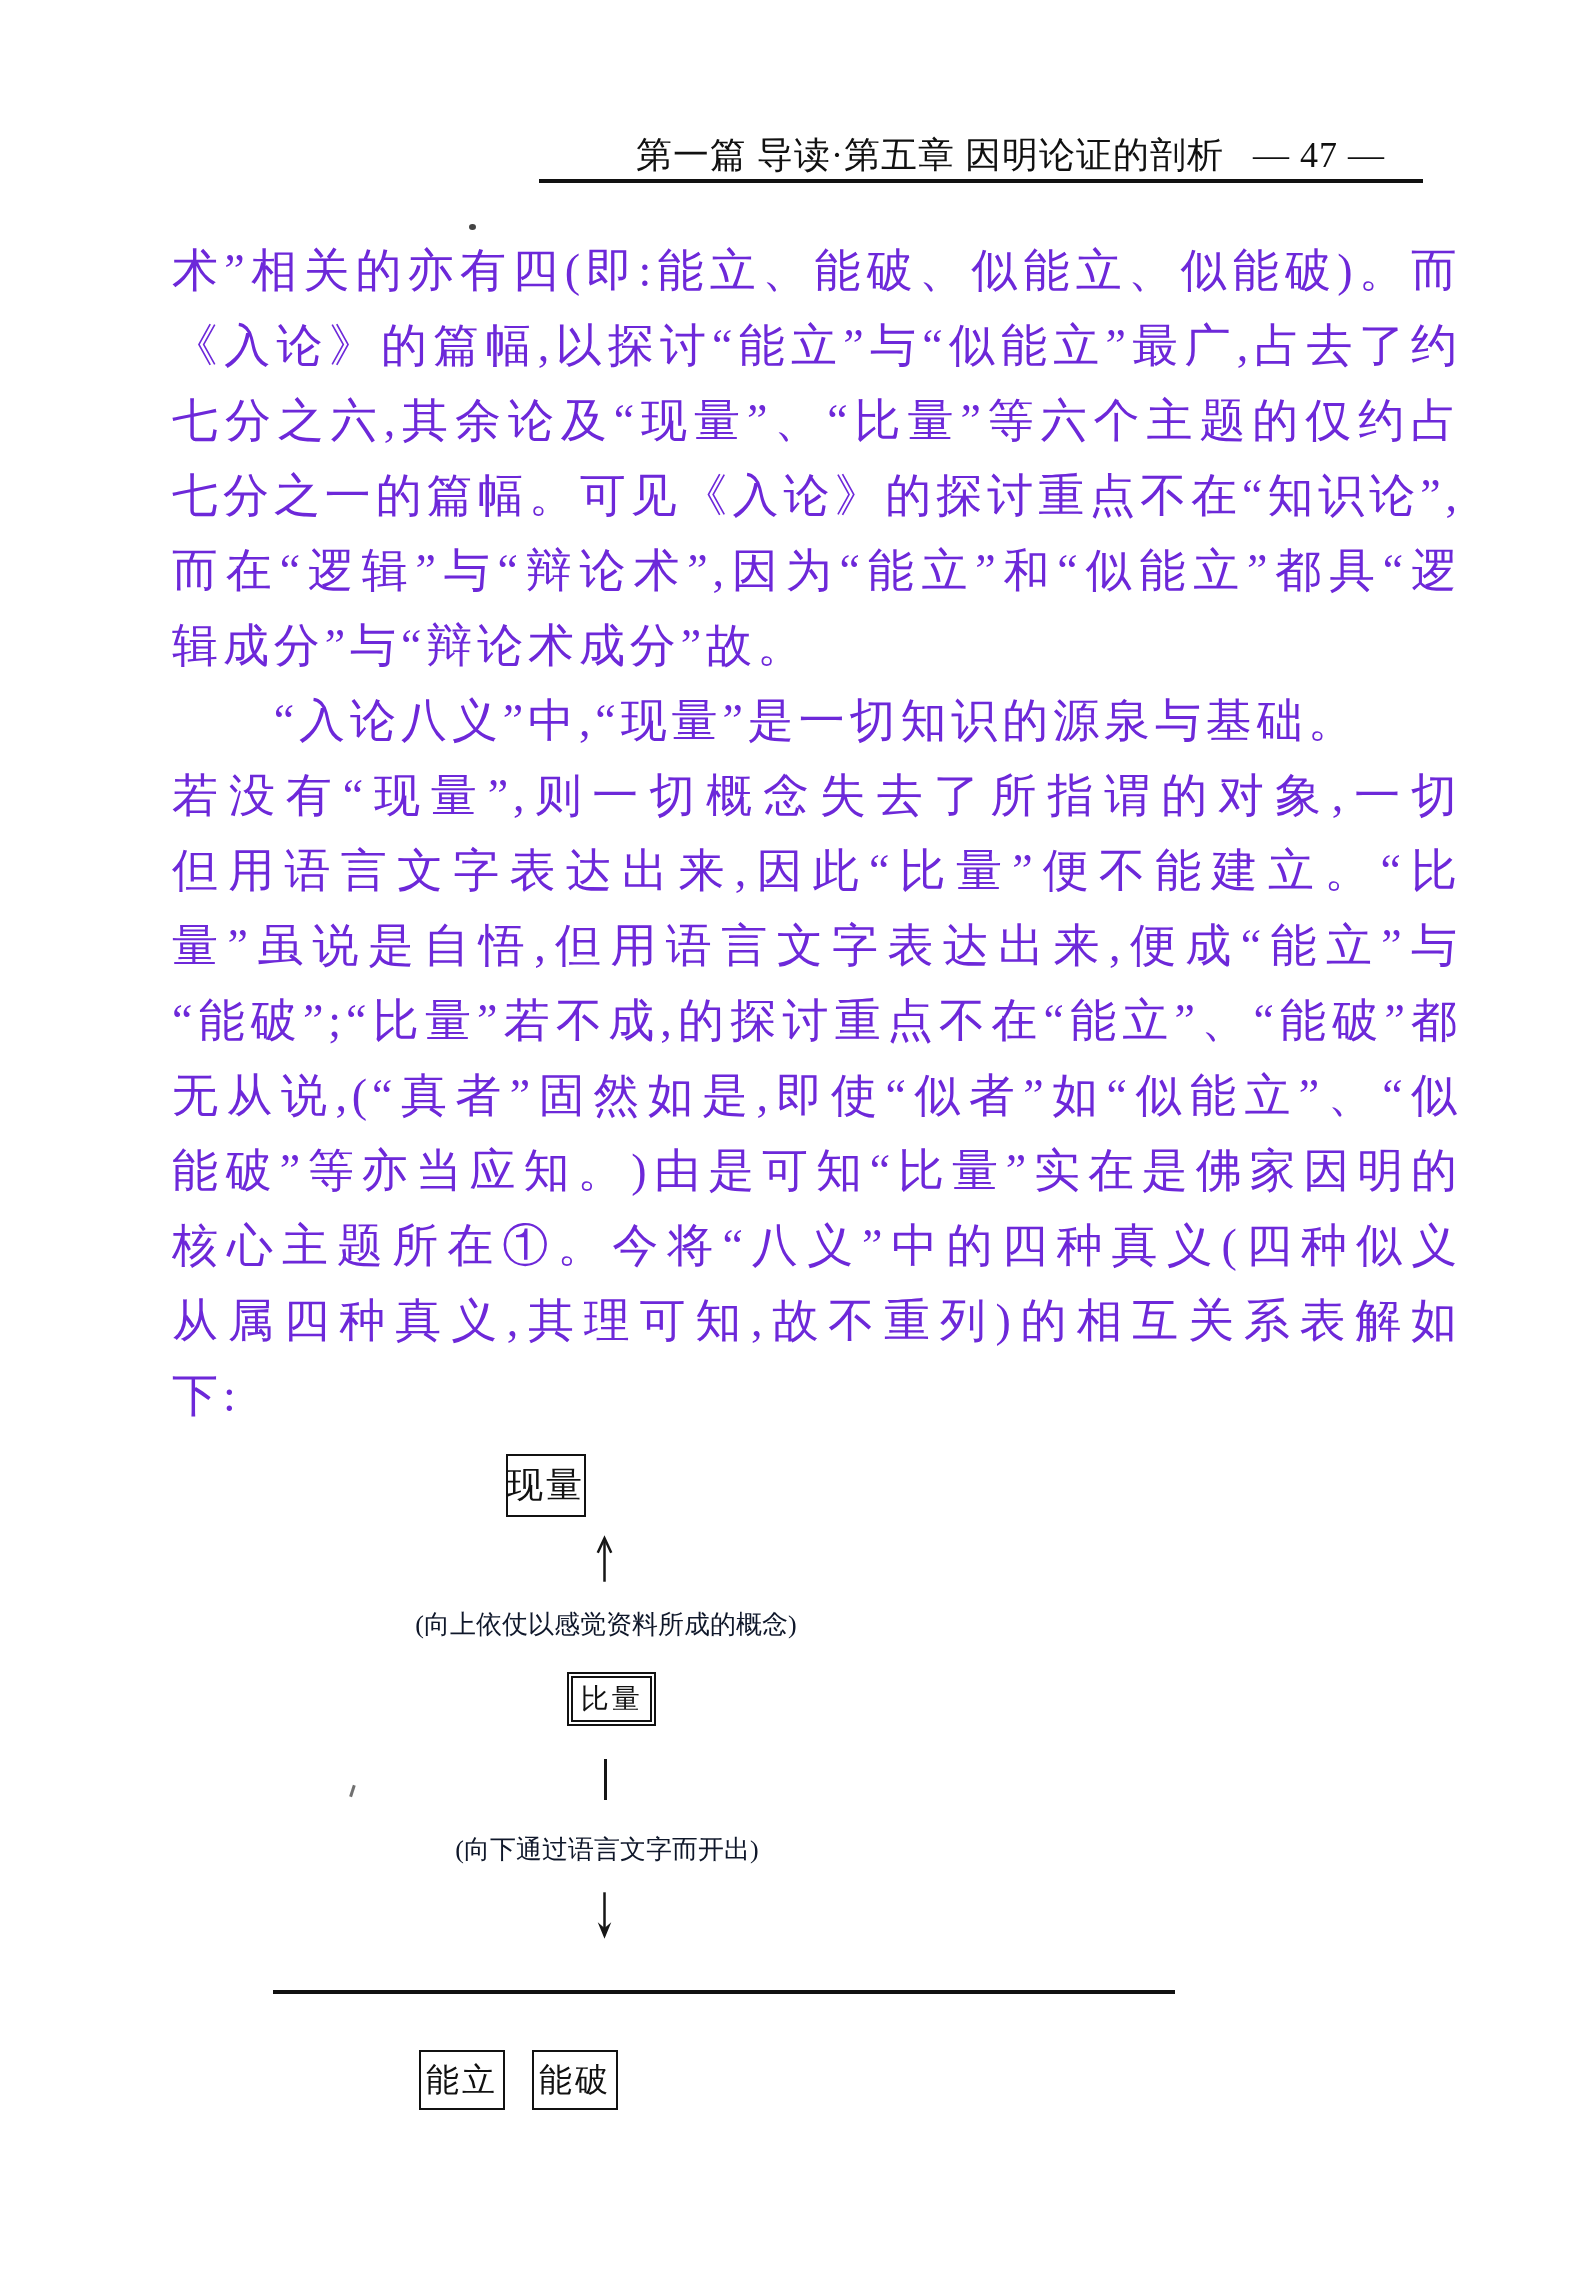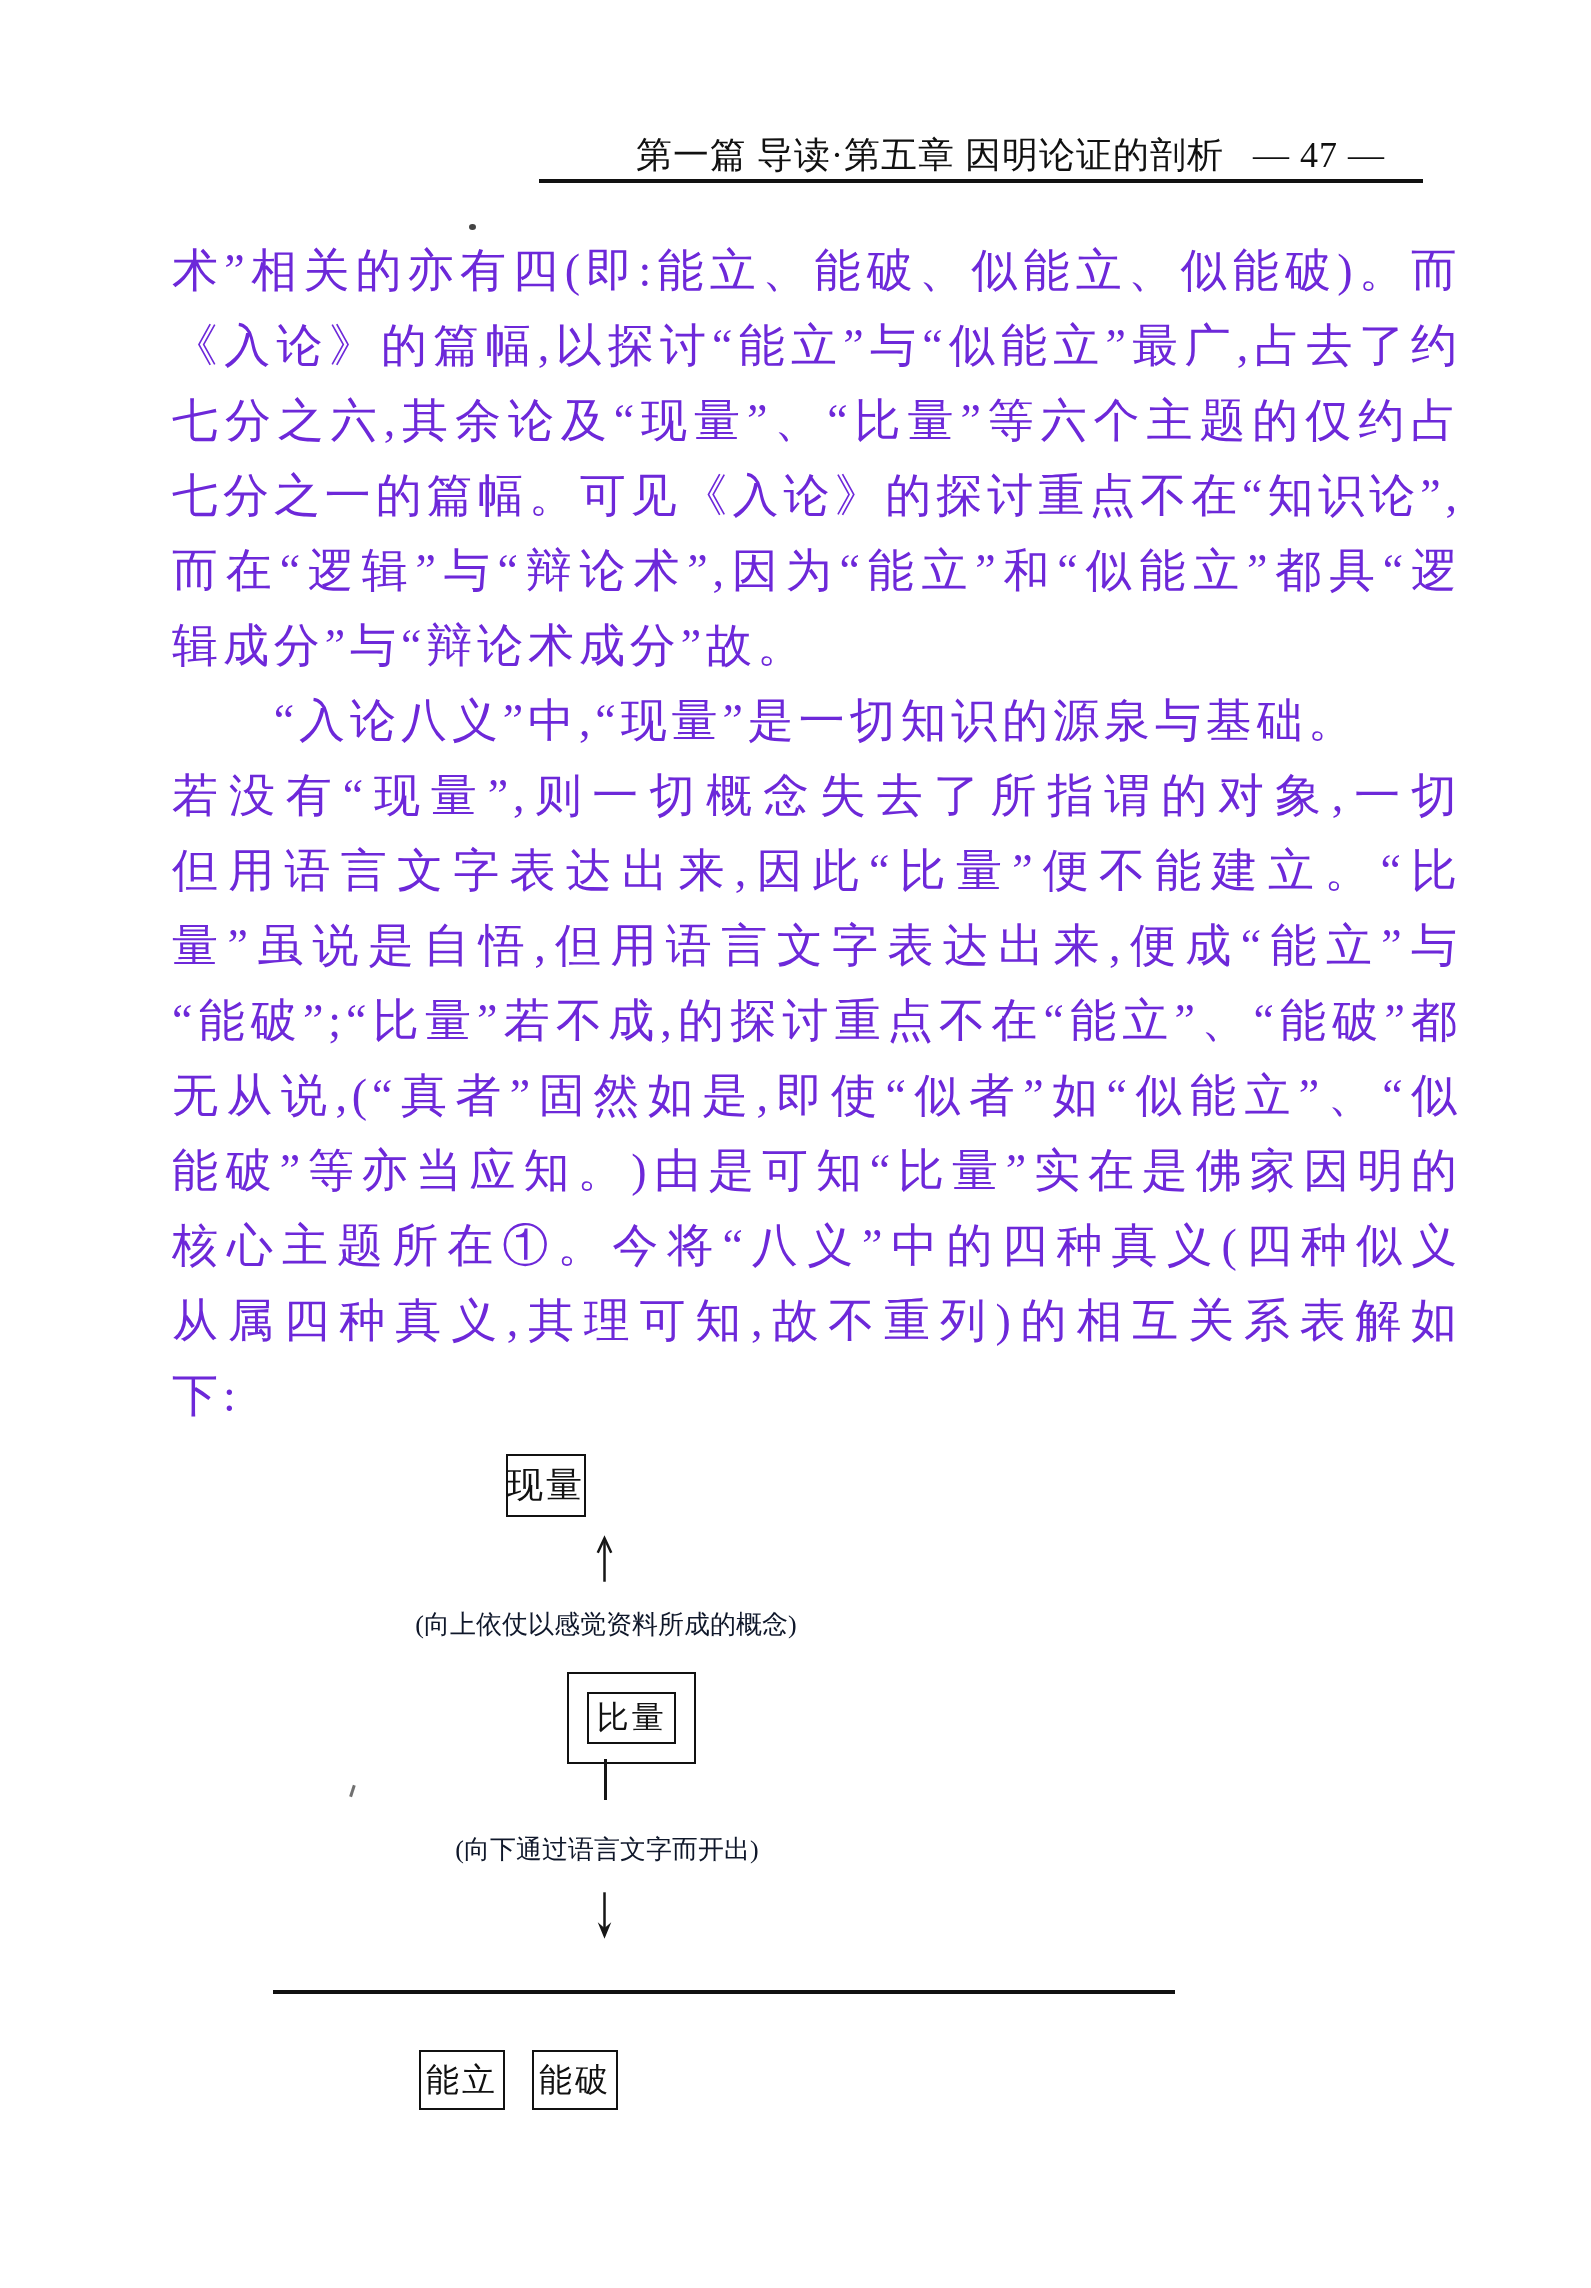--- a/index.html
+++ b/index.html
@@ -89,21 +89,21 @@
     <span>现量</span>
   </div>
 
   <svg class="arrow-svg" style="left:590px;top:1535px;" width="29" height="49" viewBox="0 0 30 50">
     <line x1="15" y1="48" x2="15" y2="6" stroke="#161616" stroke-width="2.6"></line>
     <polyline points="8,18 15,3 22,18" fill="none" stroke="#161616" stroke-width="2.6"></polyline>
   </svg>
 
   <div class="caption" style="left:410px;top:1607px;width:392px;">(向上依仗以感觉资料所成的概念)</div>
 
-  <div class="dbox" style="left:567px;top:1672px;padding:18px;font-size:32px;">
+  <div class="dbox" style="left:567px;top:1672px;padding:2px;font-size:28px;">
     <div class="dbox-inner">
       <span>比量</span>
     </div>
   </div>
 
   <div class="connector-v" style="left:604px;top:1759px;height:41px;"></div>
 
   <div class="caption" style="left:447px;top:1832px;width:320px;">(向下通过语言文字而开出)</div>
 
   <svg class="arrow-svg" style="left:590px;top:1890px;" width="29" height="51" viewBox="0 0 30 52">

